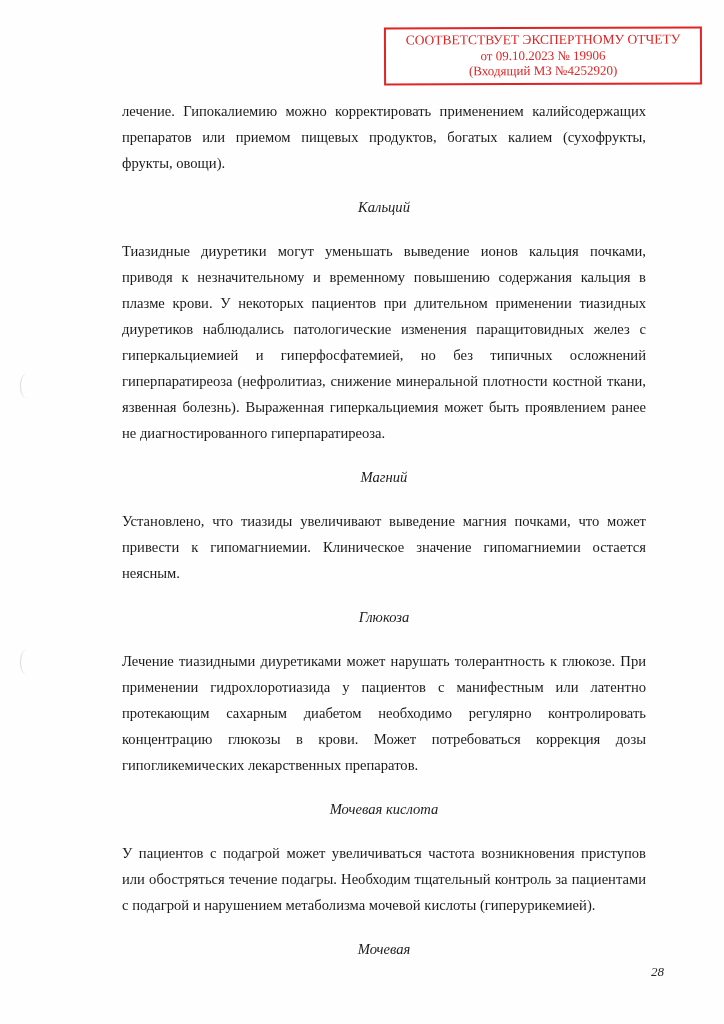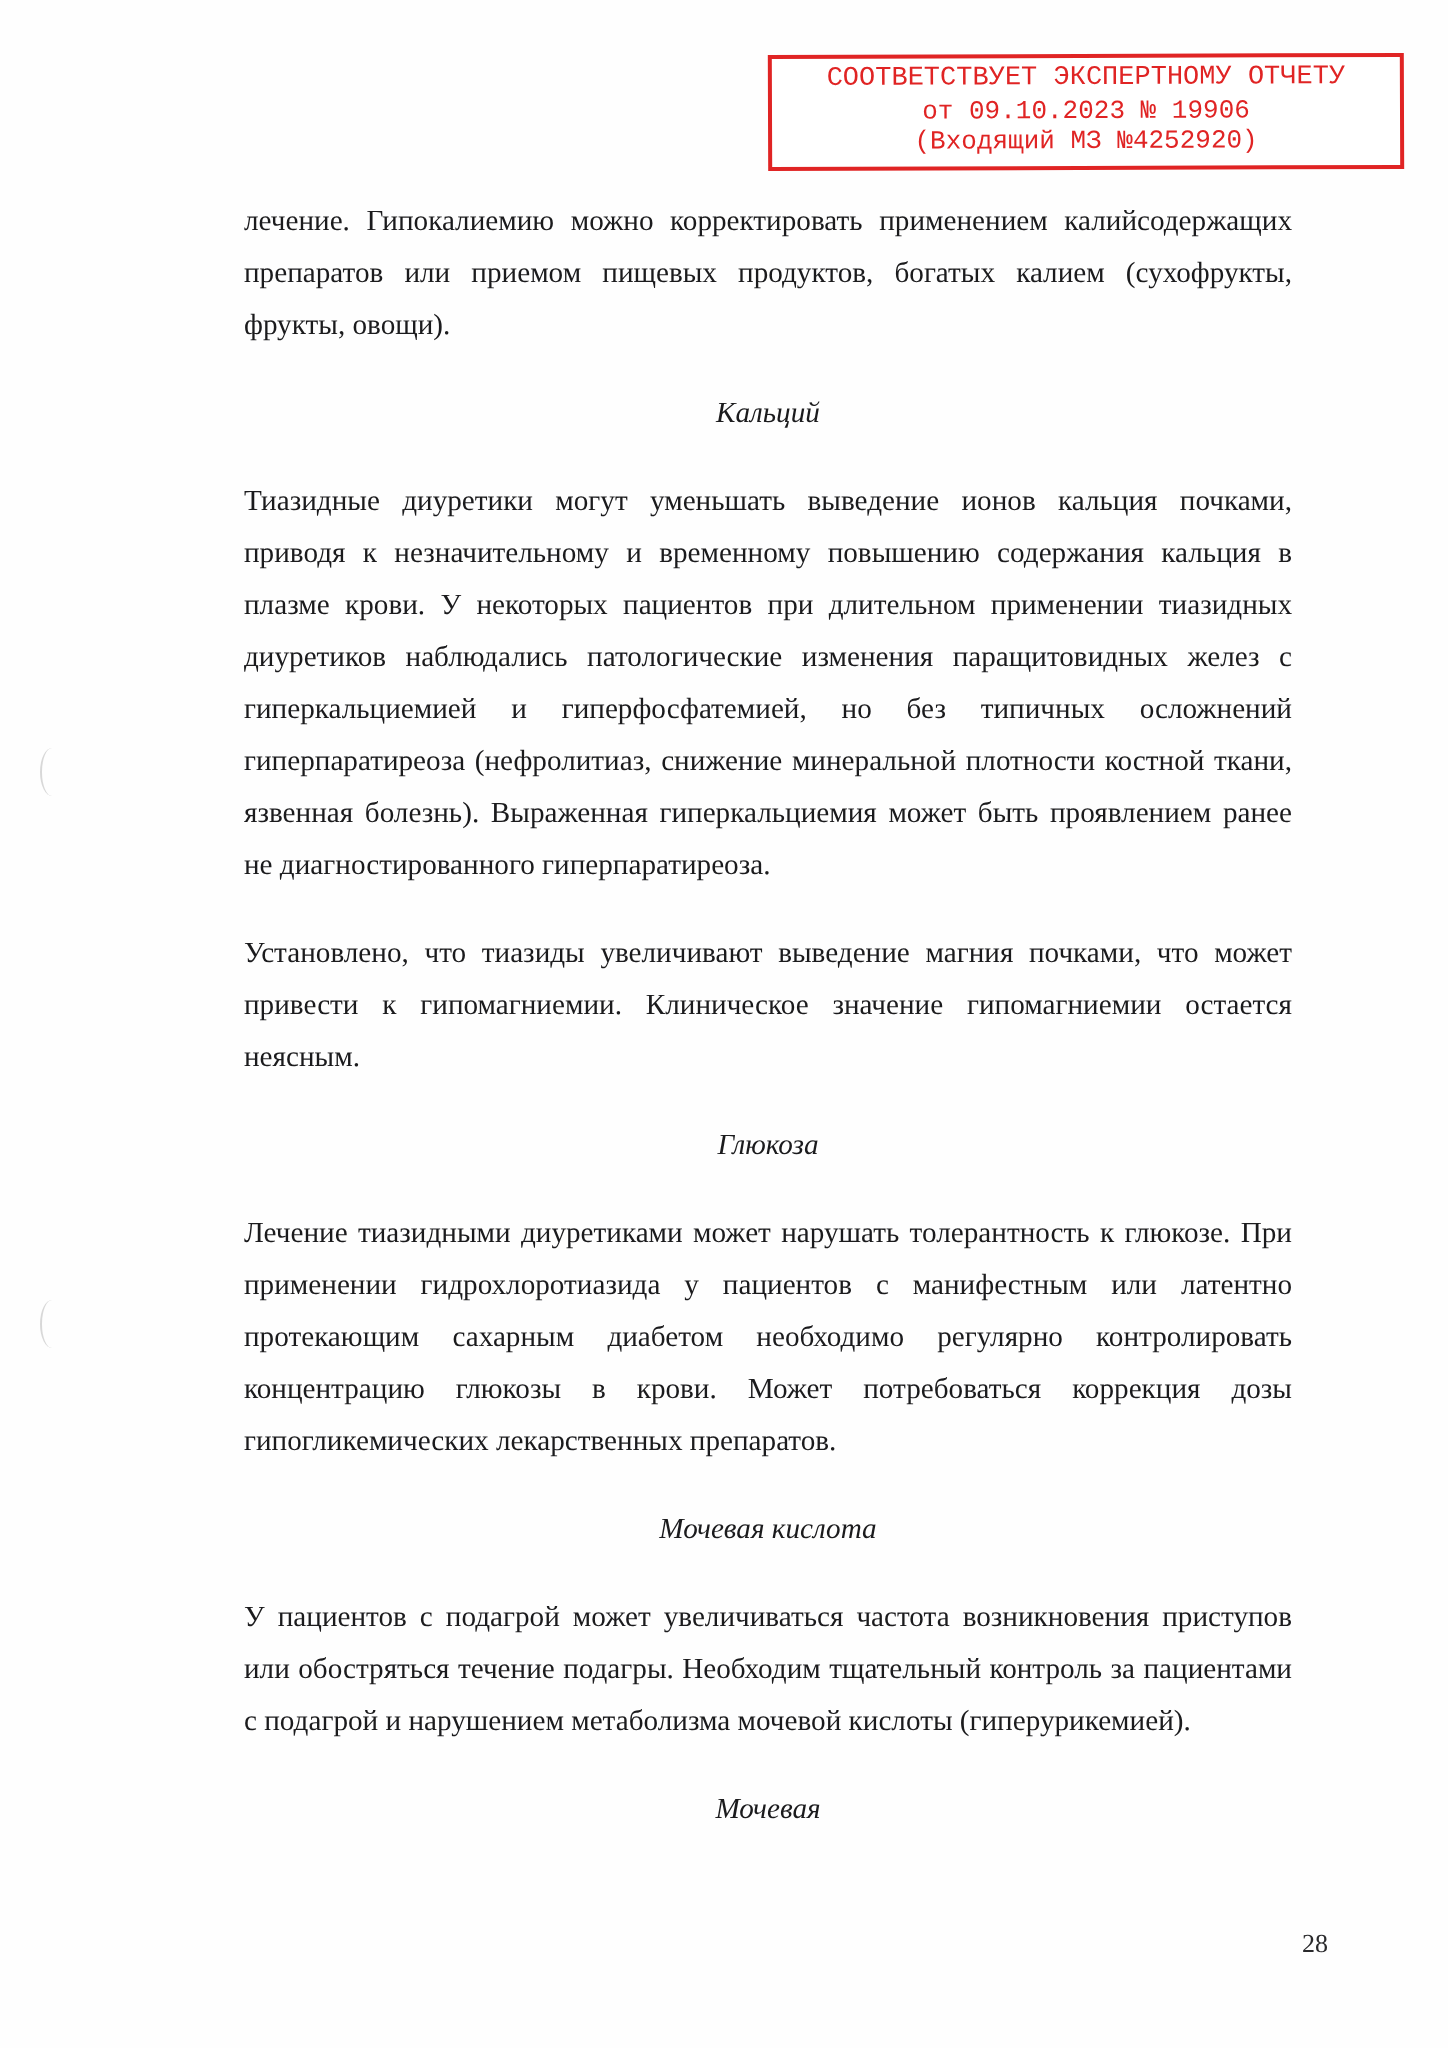--- a/index.html
+++ b/index.html
@@ -25,21 +25,21 @@
   
   .stamp {
     position: absolute;
     top: 27px;
     right: 22px;
     width: 318px;
     border: 2px solid #e02424;
     box-sizing: border-box;
     padding: 3px 6px 4px 6px;
     text-align: center;
-    font-family: Liberation Mono, monospace;
+    font-family: Liberation Serif, serif;
     color: #e02424;
     background: rgba(255,255,255,0.85);
     transform: rotate(-0.2deg);
     line-height: 1.18;
   }
   .stamp .l1 { font-size: 13.5px; white-space: nowrap; }
   .stamp .l2 { font-size: 13px; }
   .stamp .l3 { font-size: 13px; }
 
   
@@ -63,20 +63,21 @@
     text-align: center;
   }
 
   .page-number {
     position: absolute;
     right: 60px;
     bottom: 44px;
     font-size: 13px;
     font-family: "Liberation Serif", serif;
     color: #2a2a2c;
+    font-style: italic;
   }
 
   
   .scan-mark {
     position: absolute;
     left: 20px;
     width: 11px;
     height: 24px;
     border-left: 1.5px solid #c9c9c9;
     border-radius: 50%;
@@ -96,20 +97,21 @@
     <div class="l3">(Входящий МЗ №4252920)</div>
   </div>
 
   <div class="scan-mark m1"></div>
   <div class="scan-mark m2"></div>
 
   <div class="doc-body">
       <p class="body">лечение. Гипокалиемию можно корректировать применением калийсодержащих препаратов или приемом пищевых продуктов, богатых калием (сухофрукты, фрукты, овощи).</p>
       <p class="heading">Кальций</p>
       <p class="body">Тиазидные диуретики могут уменьшать выведение ионов кальция почками, приводя к незначительному и временному повышению содержания кальция в плазме крови. У некоторых пациентов при длительном применении тиазидных диуретиков наблюдались патологические изменения паращитовидных желез с гиперкальциемией и гиперфосфатемией, но без типичных осложнений гиперпаратиреоза (нефролитиаз, снижение минеральной плотности костной ткани, язвенная болезнь). Выраженная гиперкальциемия может быть проявлением ранее не диагностированного гиперпаратиреоза.</p>
+      <p class="heading">Магний</p>
       <p class="body">Установлено, что тиазиды увеличивают выведение магния почками, что может привести к гипомагниемии. Клиническое значение гипомагниемии остается неясным.</p>
       <p class="heading">Глюкоза</p>
       <p class="body">Лечение тиазидными диуретиками может нарушать толерантность к глюкозе. При применении гидрохлоротиазида у пациентов с манифестным или латентно протекающим сахарным диабетом необходимо регулярно контролировать концентрацию глюкозы в крови. Может потребоваться коррекция дозы гипогликемических лекарственных препаратов.</p>
       <p class="heading">Мочевая кислота</p>
       <p class="body">У пациентов с подагрой может увеличиваться частота возникновения приступов или обостряться течение подагры. Необходим тщательный контроль за пациентами с подагрой и нарушением метаболизма мочевой кислоты (гиперурикемией).</p>
       <p class="heading">Мочевая</p>
     </div>
 
   <div class="page-number">28</div>
 

